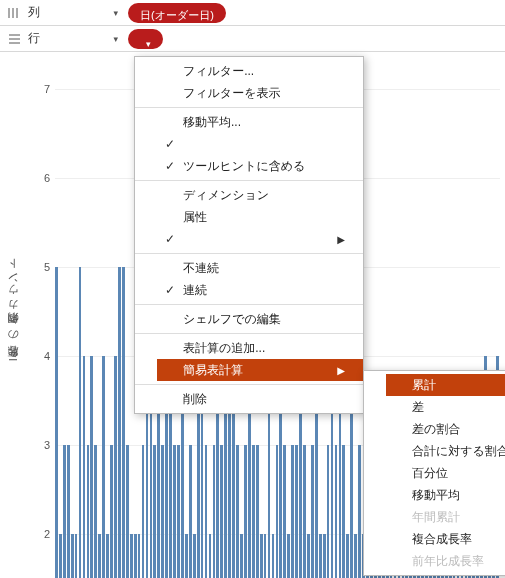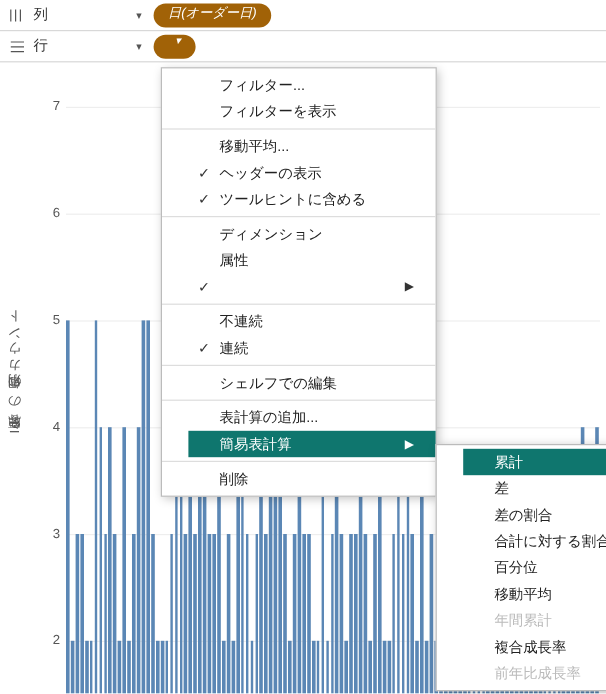--- a/index.html
+++ b/index.html
@@ -1,36 +1,36 @@
 <!DOCTYPE html>
 <html><head>
 <meta charset="utf-8">
 <style>
 * { box-sizing: border-box; margin: 0; padding: 0; }
 body { font-family: "Hiragino Sans", "Meiryo", sans-serif; font-size: 12px; width: 505px; height: 578px; overflow: hidden; background: #fff; position: relative; }
 .shelf-row { display: flex; align-items: center; height: 26px; border-bottom: 1px solid #d8d8d8; padding: 0 8px; gap: 10px; }
 .shelf-label { display: flex; align-items: center; gap: 6px; width: 110px; color: #333; }
 .shelf-label svg { flex-shrink: 0; }
 .dropdown-caret { margin-left: auto; font-size: 9px; color: #555; }
-.pill { display: inline-flex; align-items: flex-start; background: #a16207; color: #fff; border-radius: 11px; height: 20px; padding: 0 12px; font-size: 11px; white-space: nowrap; font-style: italic; }
+.pill { display: inline-flex; align-items: flex-end; background: #b91c1c; color: #fff; border-radius: 11px; height: 20px; padding: 0 12px; font-size: 11px; white-space: nowrap; }
 .pill .caret { margin-left: 6px; font-size: 9px; }
 .chart-area { position: absolute; left: 0; top: 52px; right: 0; bottom: 0; }
 .y-axis-title { position: absolute; left: 6px; top: 50%; transform: translateY(-50%) rotate(-180deg); writing-mode: vertical-rl; font-size: 11px; color: #555; letter-spacing: 1px; }
 .y-ticks { position: absolute; left: 30px; top: 10px; bottom: 0; width: 20px; }
 .y-tick { position: absolute; right: 0; font-size: 11px; color: #555; transform: translateY(-50%); }
 .plot { position: absolute; left: 55px; right: 5px; top: 10px; bottom: 0; }
 .grid-line { position: absolute; left: 0; right: 0; height: 1px; background: #eee; }
 .bars { position: absolute; left: 0; right: 0; top: 0; bottom: 0; }
 .bar { position: absolute; bottom: 0; background: #5b87b5; width: 2px; }
 .menu { position: absolute; background: #fff; border: 1px solid #bbb; box-shadow: 2px 2px 8px rgba(0,0,0,0.25); font-size: 12px; min-width: 230px; padding: 3px 0; }
 .menu-item { display: flex; align-items: center; height: 22px; padding: 0 18px 0 26px; position: relative; cursor: default; color: #222; white-space: nowrap; margin-left: 22px; }
 .menu-item.disabled { color: #bbb; }
 .menu-item .check { position: absolute; left: 8px; font-size: 12px; color: #333; }
 .menu-item .sub-arrow { margin-left: auto; font-size: 10px; color: #333; }
-.menu-item.highlighted { background: #0f766e; color: #fff; }
+.menu-item.highlighted { background: #c2410c; color: #fff; }
 .menu-item.highlighted .sub-arrow { color: #fff; }
 .menu-sep { height: 1px; background: #ddd; margin: 3px 0; }
 .submenu { left: 363px; top: 370px; min-width: 130px; }
 .mainmenu { left: 134px; top: 56px; }
 </style>
 </head>
 <body>
 
 <div class="shelf-row">
   <div class="shelf-label">
@@ -206,21 +206,20 @@
     </div>
   <div class="menu-item">
       <span>フィルターを表示</span>
     </div>
   <div class="menu-sep"></div>
   <div class="menu-item">
       <span>移動平均...</span>
     </div>
   <div class="menu-item">
       <span class="check">✓</span>
-      <span>ヘッダーの表示</span>
     </div>
   <div class="menu-item">
       <span class="check">✓</span>
       <span>ツールヒントに含める</span>
     </div>
   <div class="menu-sep"></div>
   <div class="menu-item">
       <span>ディメンション</span>
     </div>
   <div class="menu-item">

